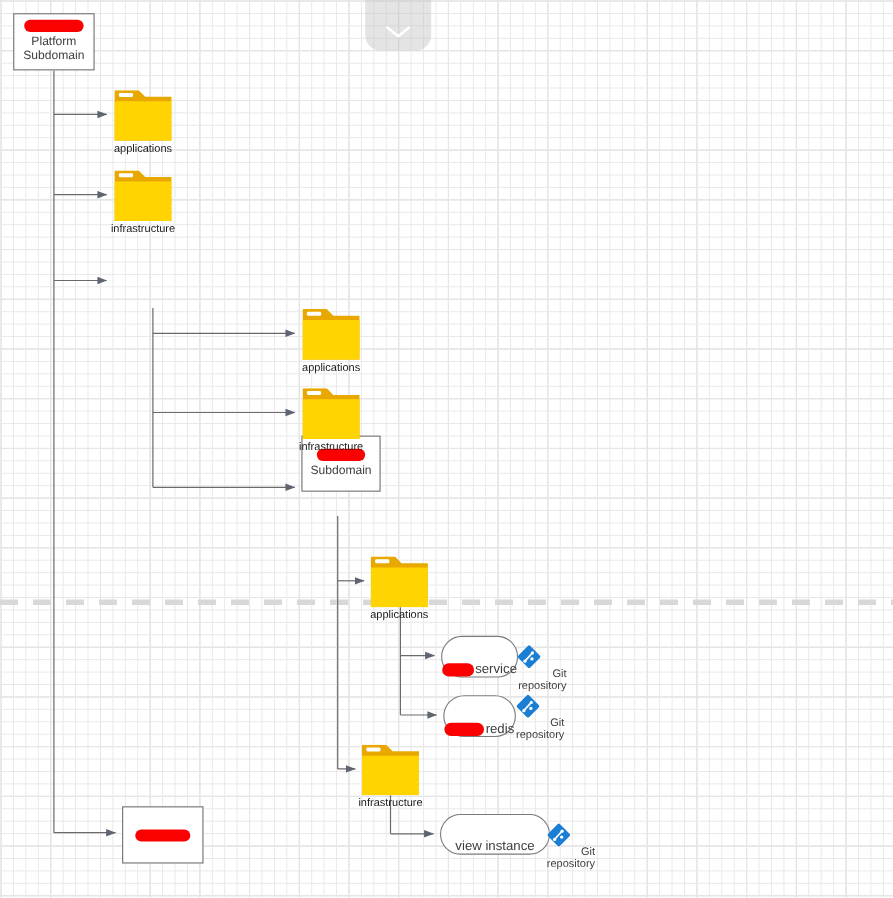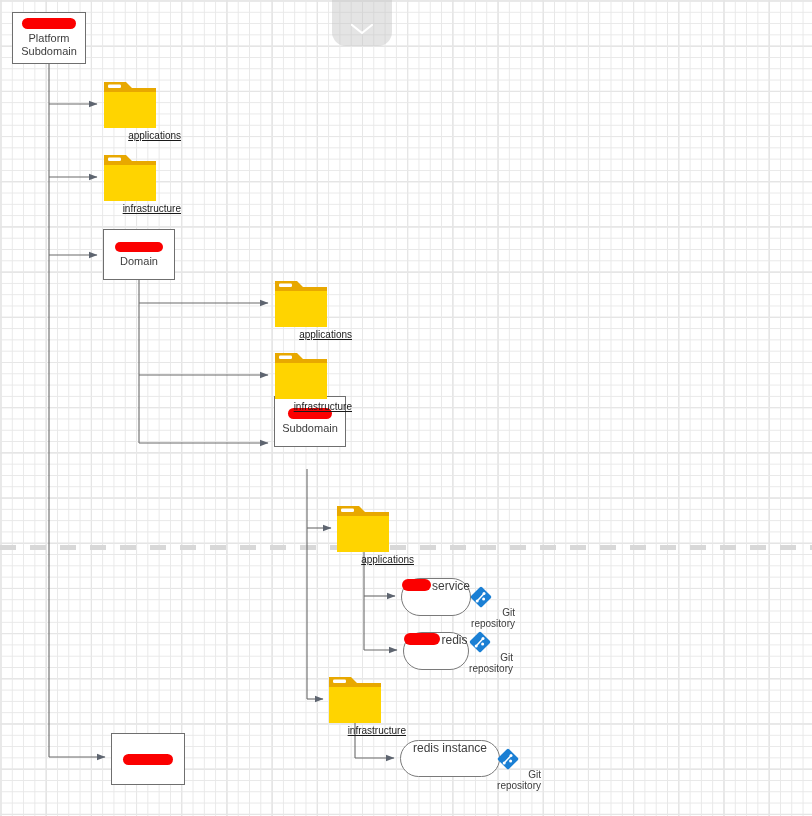--- a/index.html
+++ b/index.html
@@ -71,21 +71,21 @@
   }
 
   
   .node-pill {
     position: absolute;
     box-sizing: border-box;
     background: #ffffff;
     border: 1px solid #7a7a7a;
     border-radius: 22px;
     display: flex;
-    align-items: flex-start;
+    align-items: flex-end;
     justify-content: center;
     color: #3d3d3d;
     font-size: 12px;
     white-space: nowrap;
   }
 
   
   .redact {
     background: #fb0000;
     border-radius: 9px;
@@ -96,25 +96,24 @@
     background: #fb0000;
     border-radius: 9px;
   }
 
   
   .folder {
     position: absolute;
   }
   .folder-label {
     position: absolute;
-    text-align: right;
+    text-align: center;
     font-size: 10px;
     color: #1a1a1a;
     white-space: nowrap;
-    text-decoration: underline;
   }
 
   
   .git-badge {
     position: absolute;
     width: 22px;
     height: 22px;
   }
   .git-label {
     position: absolute;
@@ -186,24 +185,20 @@
       <path d="M3,3 L13,11 L23,3" fill="none" stroke="#ffffff" stroke-width="2.2" stroke-linecap="round" stroke-linejoin="round"></path>
     </svg>
   </div>
 
   <div class="node-box" style="left:12px; top:12px; width:74px; height:52px;">
     <span class="redact" style="width:54px; height:11px; margin-bottom:3px;"></span>
     <span>Platform</span>
     <span>Subdomain</span>
   </div>
 
-  <div class="node-box" style="left:103px; top:229px; width:72px; height:51px;">
-    <span class="redact" style="width:48px; height:10px; margin-bottom:3px;"></span>
-    <span>Domain</span>
-  </div>
 
   <div class="node-box" style="left:274px; top:396px; width:72px; height:51px;">
     <span class="redact" style="width:44px; height:11px; margin-bottom:3px;"></span>
     <span>Subdomain</span>
   </div>
 
   <div class="node-box" style="left:111px; top:733px; width:74px; height:52px;">
     <span class="redact" style="width:50px; height:11px;"></span>
   </div>
 
@@ -295,21 +290,21 @@
       <circle cx="14.0" cy="7.6" r="1.5" fill="#ffffff"></circle>
       <circle cx="13.6" cy="13.0" r="1.5" fill="#ffffff"></circle>
     </svg>
   </div>
   <div class="git-label" style="left:447px; top:652px; width:66px;">
     <div>Git</div>
     <div>repository</div>
   </div>
 
   <div class="node-pill" style="left:400px; top:740px; width:100px; height:37px;">
-    <span>redis instance</span>
+    <span>view instance</span>
   </div>
   <div class="git-badge" style="left:497px; top:748px;">
     <svg width="22" height="22" viewBox="0 0 22 22">
       <rect x="3.3" y="3.3" width="15.4" height="15.4" rx="1.6" fill="#1a7fd4" transform="rotate(45 11 11)"></rect>
       <g stroke="#ffffff" stroke-width="1.5" fill="none" stroke-linecap="round">
         <path d="M7.6,14.6 L13.4,8.2"></path>
       </g>
       <circle cx="7.2" cy="15.1" r="1.5" fill="#ffffff"></circle>
       <circle cx="14.0" cy="7.6" r="1.5" fill="#ffffff"></circle>
       <circle cx="13.6" cy="13.0" r="1.5" fill="#ffffff"></circle>

